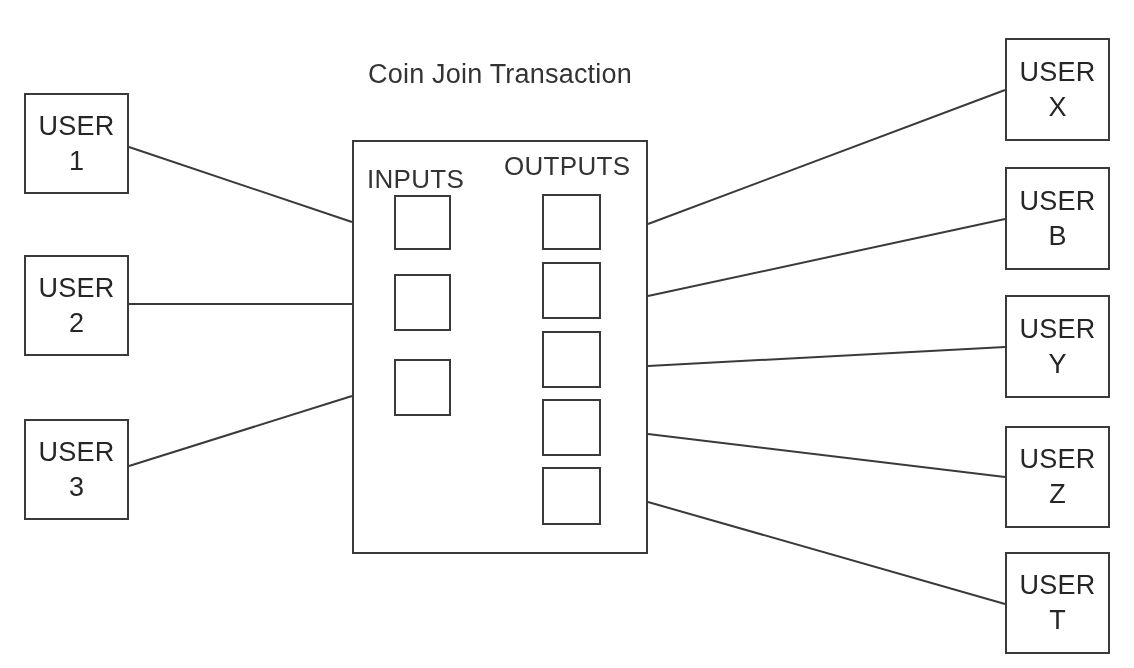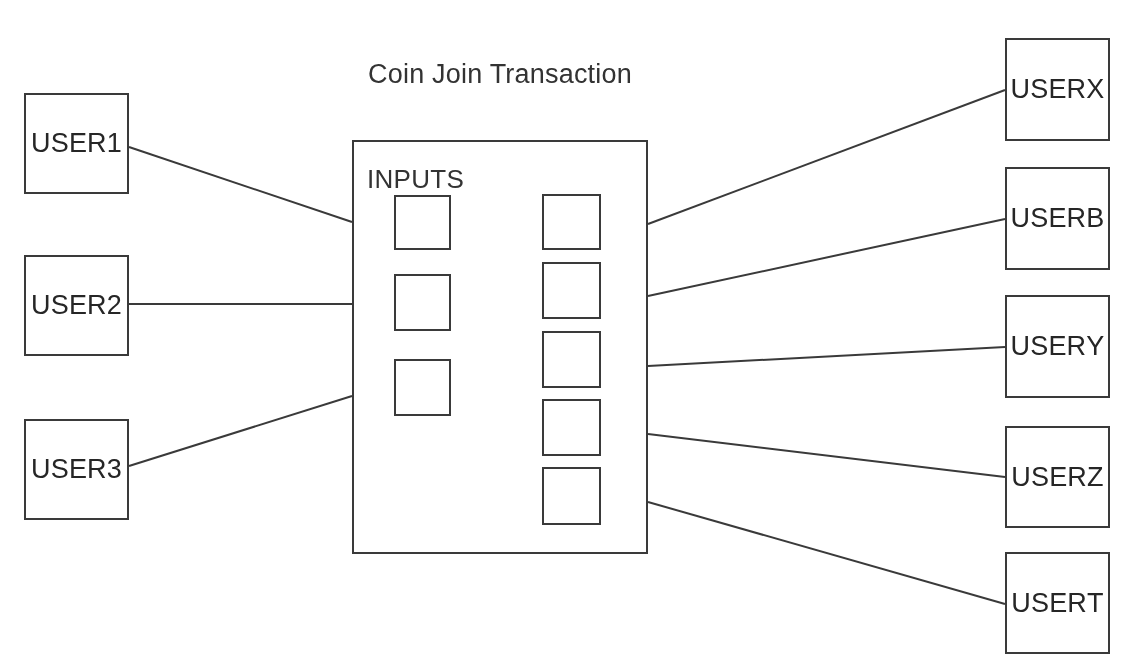--- a/index.html
+++ b/index.html
@@ -23,21 +23,21 @@
     width: 1134px;
     height: 668px;
     pointer-events: none;
   }
   .user-box {
     position: absolute;
     box-sizing: border-box;
     border: 2px solid #3a3a3a;
     background: #ffffff;
     display: flex;
-    flex-direction: row;
+    flex-direction: column;
     align-items: center;
     justify-content: center;
     color: #262626;
     font-size: 27px;
     line-height: 1.28;
     letter-spacing: 0.2px;
     z-index: 3;
   }
   .user-box .u-line {
     display: block;
@@ -98,20 +98,21 @@
       <line x1="648" y1="352" x2="1005" y2="333" stroke="#3a3a3a" stroke-width="2"></line>
       <line x1="648" y1="420" x2="1005" y2="463" stroke="#3a3a3a" stroke-width="2"></line>
       <line x1="648" y1="488" x2="1005" y2="590" stroke="#3a3a3a" stroke-width="2"></line>
     </svg>
 
   <div id="tx-title">Coin Join Transaction</div>
 
   <div id="tx-box"></div>
 
   <div class="col-heading" id="inputs-heading">INPUTS</div>
+  <div class="col-heading" id="outputs-heading">OUTPUTS</div>
 
   <div id="slots-layer">
       <div class="slot" style="left: 394px; top: 181px; width: 57px; height: 55px;"></div>
       <div class="slot" style="left: 394px; top: 260px; width: 57px; height: 57px;"></div>
       <div class="slot" style="left: 394px; top: 345px; width: 57px; height: 57px;"></div>
       <div class="slot" style="left: 542px; top: 180px; width: 59px; height: 56px;"></div>
       <div class="slot" style="left: 542px; top: 248px; width: 59px; height: 57px;"></div>
       <div class="slot" style="left: 542px; top: 317px; width: 59px; height: 57px;"></div>
       <div class="slot" style="left: 542px; top: 385px; width: 59px; height: 57px;"></div>
       <div class="slot" style="left: 542px; top: 453px; width: 59px; height: 58px;"></div>

